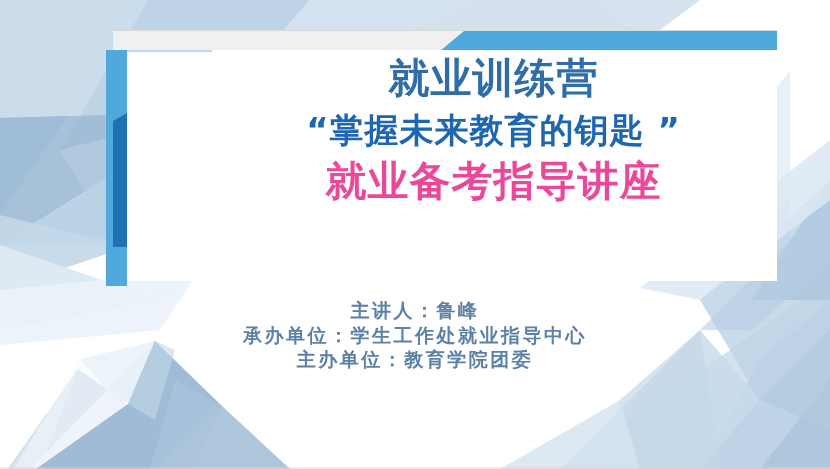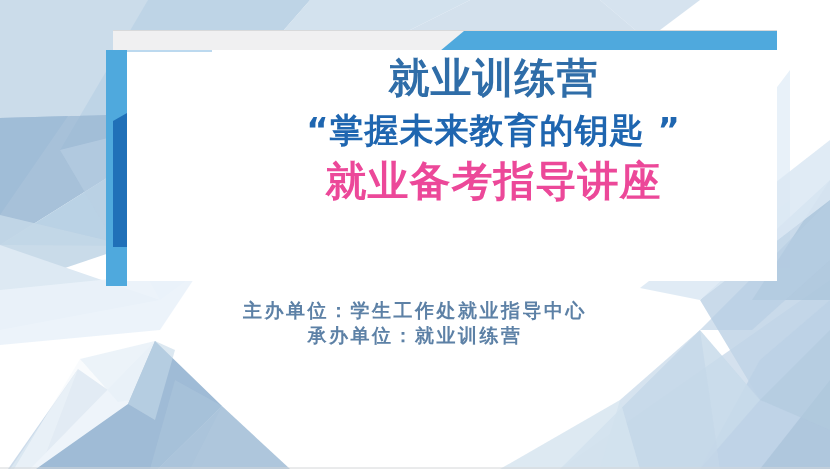--- a/index.html
+++ b/index.html
@@ -212,17 +212,18 @@
   <div class="bar-outer"></div>
   <div class="bar-inner"></div>
 
   <div class="titles">
     <div class="title-line title-1">就业训练营</div>
     <div class="title-line title-2">“掌握未来教育的钥匙 ”</div>
     <div class="title-line title-3">就业备考指导讲座</div>
   </div>
 
   <div class="subtitle">
-    <div class="sub-line">主办单位：学生工作处就业指导中心</div>
-    <div class="sub-line">承办单位：就业训练营</div>
+    <div class="sub-line">主讲人：鲁峰</div>
+    <div class="sub-line">承办单位：学生工作处就业指导中心</div>
+    <div class="sub-line">主办单位：教育学院团委</div>
   </div>
 
 </div>
 
 </body></html>

